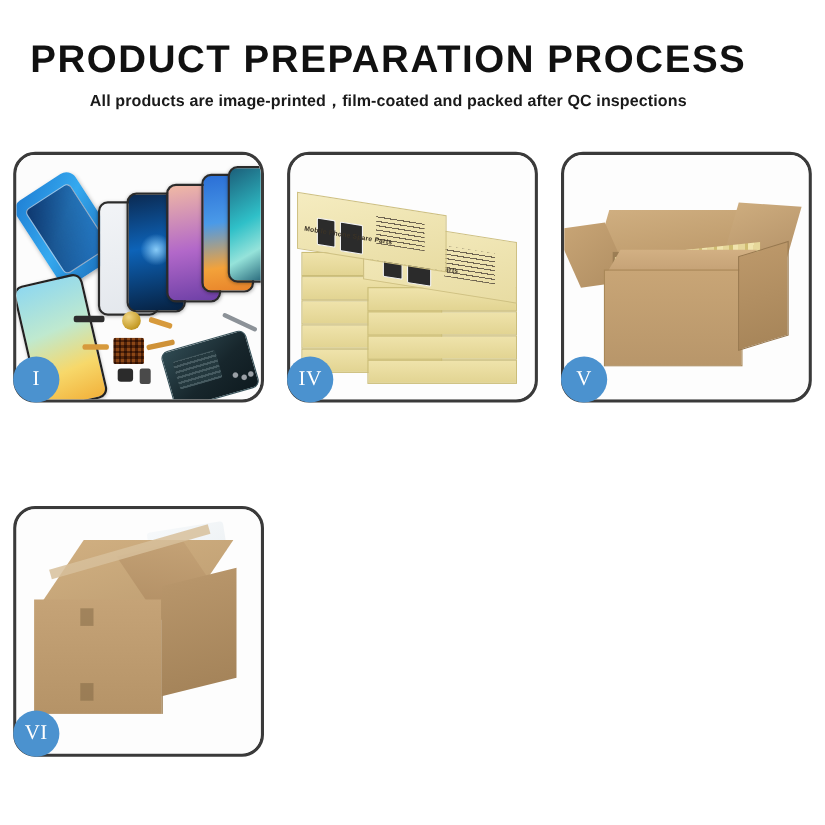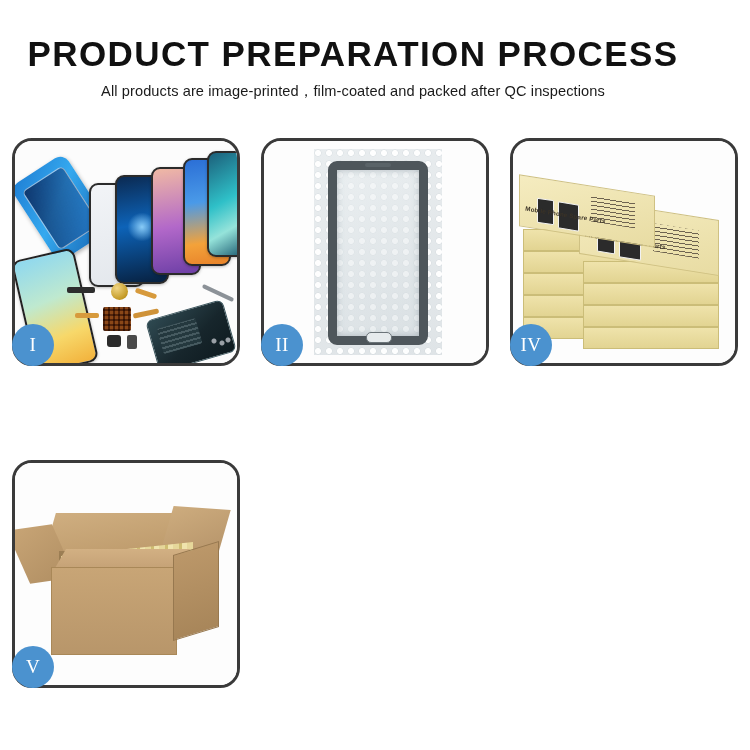--- a/index.html
+++ b/index.html
@@ -11,21 +11,21 @@
     position:relative;
   }
   .header{position:absolute;top:0;left:0;width:706px;text-align:center;}
   .title{
     margin:0;padding-top:36px;
     font-size:35px;font-weight:700;color:#111111;
     letter-spacing:1.4px;line-height:1.05;white-space:nowrap;
   }
   .subtitle{
     margin:0;padding-top:9px;
-    font-size:14.6px;font-weight:400;color:#1a1a1a;
+    font-size:14.6px;font-weight:700;color:#1a1a1a;
     letter-spacing:.1px;white-space:nowrap;
   }
 
   .grid{
     position:absolute;top:138px;left:12px;
     width:726px;
     display:grid;
     grid-template-columns:228px 228px 228px;
     grid-template-rows:228px 228px;
     column-gap:21px;row-gap:94px;
@@ -256,28 +256,20 @@
       <div class="prt flex3"></div>
       <div class="prt cam"></div>
       <div class="prt batt"></div>
       <div class="backplate"></div>
       <div class="tool"></div>
       <div class="screws"></div>
     </div>
     <div class="badge">I</div>
   </div>
 
-  <div class="panel">
-    <div class="panel-inner">
-      <div class="bubble">
-        <div class="glass"></div>
-      </div>
-    </div>
-    <div class="badge">II</div>
-  </div>
 
 
   <div class="panel">
     <div class="panel-inner">
       <div class="stack">
         <div class="sbox" style="left:10px;top:176px;width:126px;height:20px;"></div>
         <div class="sbox" style="left:10px;top:154px;width:126px;height:20px;"></div>
         <div class="sbox" style="left:10px;top:132px;width:126px;height:20px;"></div>
         <div class="sbox" style="left:10px;top:110px;width:126px;height:20px;"></div>
         <div class="sbox" style="left:10px;top:88px;width:126px;height:20px;"></div>
@@ -310,14 +302,27 @@
       <div class="c5flapR"></div>
       <div class="c5inner"></div>
       <div class="c5goods"></div>
       <div class="c5top"></div>
       <div class="c5front"></div>
       <div class="c5side"></div>
     </div>
     <div class="badge">V</div>
   </div>
 
+  <div class="panel">
+    <div class="panel-inner">
+      <div class="c6wrap"></div>
+      <div class="c6top"></div>
+      <div class="c6topR"></div>
+      <div class="c6front"></div>
+      <div class="c6side"></div>
+      <div class="c6tape"></div>
+      <div class="c6seam" style="left:58px;top:90px;width:12px;height:16px;"></div>
+      <div class="c6seam" style="left:58px;top:158px;width:12px;height:16px;"></div>
+    </div>
+    <div class="badge">VI</div>
+  </div>
 
 </div>
 
 </body></html>

